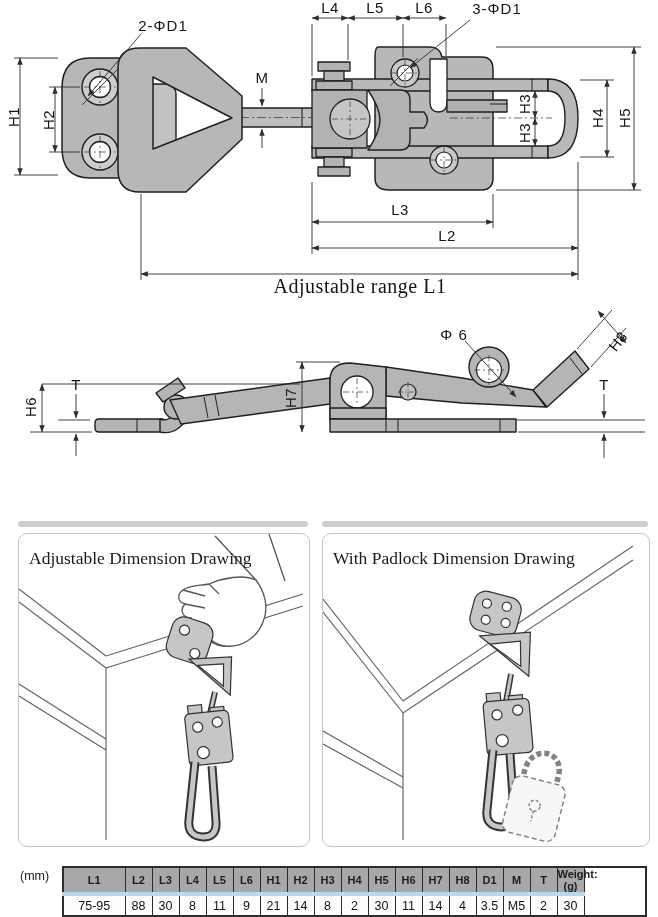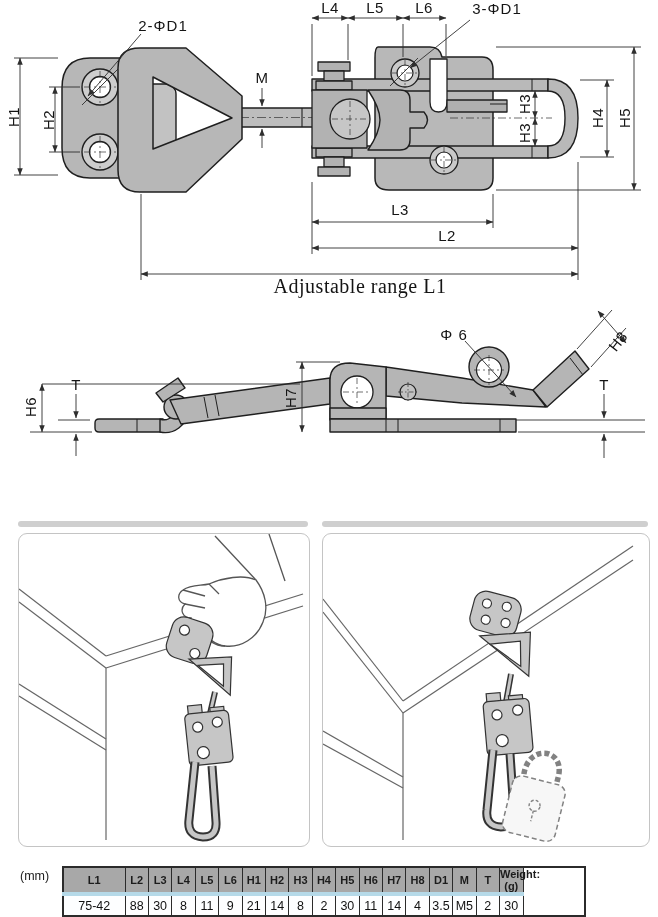--- a/index.html
+++ b/index.html
@@ -7,21 +7,21 @@
         font-family:"Liberation Sans",sans-serif;}
   svg text{font-family:"Liberation Sans",sans-serif;fill:#141414;}
   .dimtxt{font-size:15px;letter-spacing:.5px;}
   .callout{font-size:15px;letter-spacing:1px;}
   .l1txt{font-family:"Liberation Serif",serif;font-size:20px;letter-spacing:.5px;}
   .panel{position:absolute;background:#fff;border:1.5px solid #c4c4c4;border-radius:9px;}
   .panel-title{position:absolute;left:10px;top:14px;font-family:"Liberation Serif",serif;
                font-size:17.5px;color:#1a1a1a;white-space:nowrap;}
   .strip{position:absolute;height:6px;background:#cfcfcf;border-radius:3px;}
   .unit-label{position:absolute;left:20px;top:869px;font-size:12.5px;color:#222;text-align:right;}
-  table.specs{position:absolute;left:62px;top:866px;width:524px;border-collapse:collapse;
+  table.specs{position:absolute;left:62px;top:866px;width:585px;border-collapse:collapse;
               table-layout:fixed;border:2px solid #2b2b2b;}
   table.specs th{background:#a8a8a8;border:1px solid #2b2b2b;border-bottom:4px solid #b5d9e8;
                  font-size:11px;font-weight:700;color:#1c1c1c;height:22px;padding:0;}
   table.specs td{background:#fdfeff;border:1px solid #2b2b2b;font-size:12.5px;color:#111;
                  text-align:center;height:19px;padding:0;}
   .c-l1{width:62px;} .c-w{width:62px;}
 </style>
 </head>
 <body>
 
@@ -304,20 +304,21 @@
             <rect x="194" y="174" width="14" height="9"></rect>
         <rect x="168" y="178" width="44" height="52" rx="5"></rect>
         <circle cx="180" cy="192" r="5" fill="#fff"></circle>
             <circle cx="200" cy="189" r="5" fill="#fff"></circle>
         <circle cx="183" cy="218" r="6" fill="#fff"></circle>
       </g>
       <path d="M 176,228 L 170,286 Q 168,302 184,303 Q 198,303 197,288 L 193,232" fill="none" stroke="#333" stroke-width="9"></path>
       <path d="M 176,228 L 170,286 Q 168,302 184,303 Q 198,303 197,288 L 193,232" fill="none" stroke="#c6c6c6" stroke-width="5"></path>
     </g>
   </svg>
+  <div class="panel-title">Adjustable Dimension Drawing</div>
 </div>
 
 <div class="panel" style="left:322px;top:533px;width:326px;height:312px;">
   <svg width="326" height="312" viewBox="0 0 326 312">
     <g stroke="#666" stroke-width="1.2" fill="none">
       <path d="M 0,65 L 80,167"></path>
           <path d="M 0,78 L 80,179"></path>
       <path d="M 80,167 L 310,12"></path>
           <path d="M 80,179 L 310,26"></path>
       <path d="M 80,179 L 80,306"></path>
@@ -349,20 +350,21 @@
       <path d="M 170,216 L 164,276 Q 162,292 178,293 Q 192,293 191,278 L 187,220" fill="none" stroke="#333" stroke-width="9"></path>
       <path d="M 170,216 L 164,276 Q 162,292 178,293 Q 192,293 191,278 L 187,220" fill="none" stroke="#c6c6c6" stroke-width="5"></path>
     </g>
     <g transform="rotate(14 214 262)" stroke="#828282" fill="none">
       <path d="M 196,244 C 193,214 228,209 230,236 L 230,250" stroke-width="5.5" stroke-dasharray="5 3"></path>
       <rect x="187" y="246" width="54" height="58" rx="9" fill="#f7f7f7" stroke-width="1.5" stroke-dasharray="5 3"></rect>
       <circle cx="214" cy="272" r="5.5" stroke-width="1.4" stroke-dasharray="3 2"></circle>
       <line x1="214" y1="277" x2="214" y2="288" stroke-width="1.4" stroke-dasharray="3 2"></line>
     </g>
   </svg>
+  <div class="panel-title">With Padlock Dimension Drawing</div>
 </div>
 
 
 <span class="unit-label">(mm)</span>
 <table class="specs">
   <colgroup>
     <col class="c-l1">
         <col>
         <col>
         <col>
@@ -397,21 +399,21 @@
     <th>H5</th>
     <th>H6</th>
     <th>H7</th>
     <th>H8</th>
     <th>D1</th>
     <th>M</th>
     <th>T</th>
     <th>Weight:(g)</th>
   </tr>
   <tr>
-    <td>75-42</td>
+    <td>75-95</td>
     <td>88</td>
     <td>30</td>
     <td>8</td>
     <td>11</td>
     <td>9</td>
     <td>21</td>
     <td>14</td>
     <td>8</td>
     <td>2</td>
     <td>30</td>

